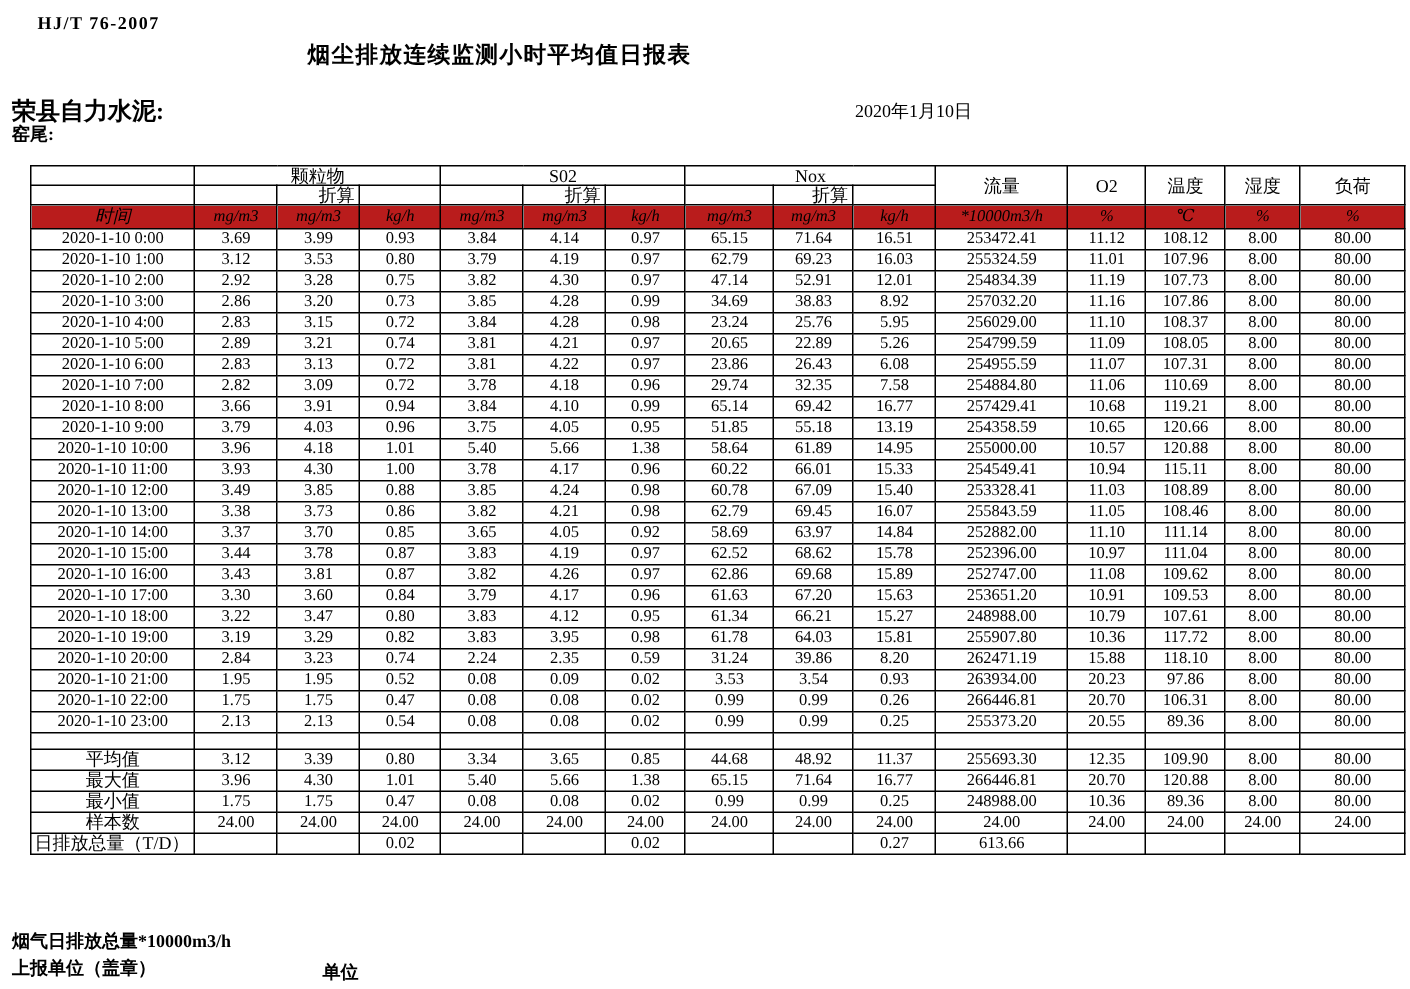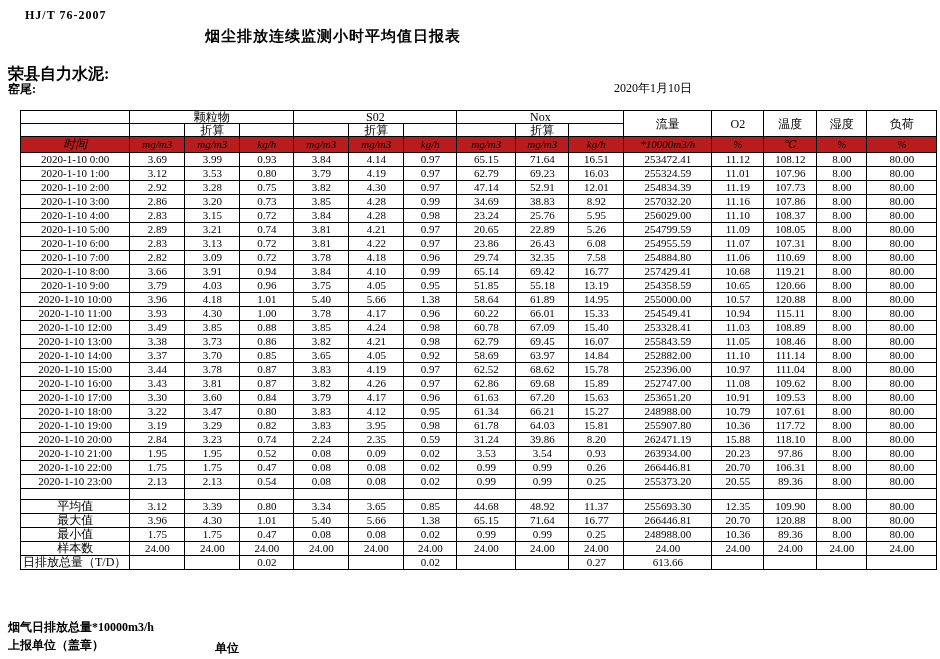--- a/index.html
+++ b/index.html
@@ -5,31 +5,31 @@
   html,body{margin:0;padding:0;}
   body{
     width:940px;height:659px;background:#ffffff;position:relative;
     font-family:"Liberation Serif","DejaVu Serif",serif;color:#000;
   }
   .abs{position:absolute;white-space:nowrap;}
   .std-no{left:25px;top:8px;font-size:12px;font-weight:bold;letter-spacing:1px;}
   .title{left:205px;top:27px;font-size:15px;font-weight:bold;letter-spacing:1px;}
   .company{left:8px;top:64px;font-size:16px;font-weight:bold;}
   .station{left:8px;top:81px;font-size:12px;font-weight:bold;}
-  .date{left:570px;top:80px;font-size:12px;margin-left:44px;}
+  .date{left:570px;top:66px;font-size:12px;}
   table.report{
     position:absolute;left:20px;top:110px;border-collapse:collapse;table-layout:fixed;
     font-size:11px;
   }
   table.report td{
     border:1px solid #000;padding:0 3px;overflow:hidden;white-space:nowrap;
     height:13px;line-height:13px;text-align:center;
   }
   thead tr.grp td{height:12px;line-height:12px;font-size:12px;text-align:center;}
-  thead tr.sub td{height:12px;line-height:12px;font-size:12px;}
+  thead tr.sub td{height:12px;line-height:12px;font-size:12px;text-align:right;}
   thead tr.units td{height:15px;line-height:15px;background:#b91c1c;font-style:italic;}
   tbody td{height:14px;line-height:14px;}
   td.time{text-align:right;padding-right:6px;}
   td.num{text-align:right;padding-right:7px;}
   td.ctr{text-align:center;}
   td.sum-label{text-align:right;padding-right:4px;font-size:12px;}
   td.sum-label.left{text-align:right;padding-left:2px;margin-top:21px;}
   tr.spacer td{height:10px;line-height:10px;}
   .wavy{
     text-decoration-style:wavy;

